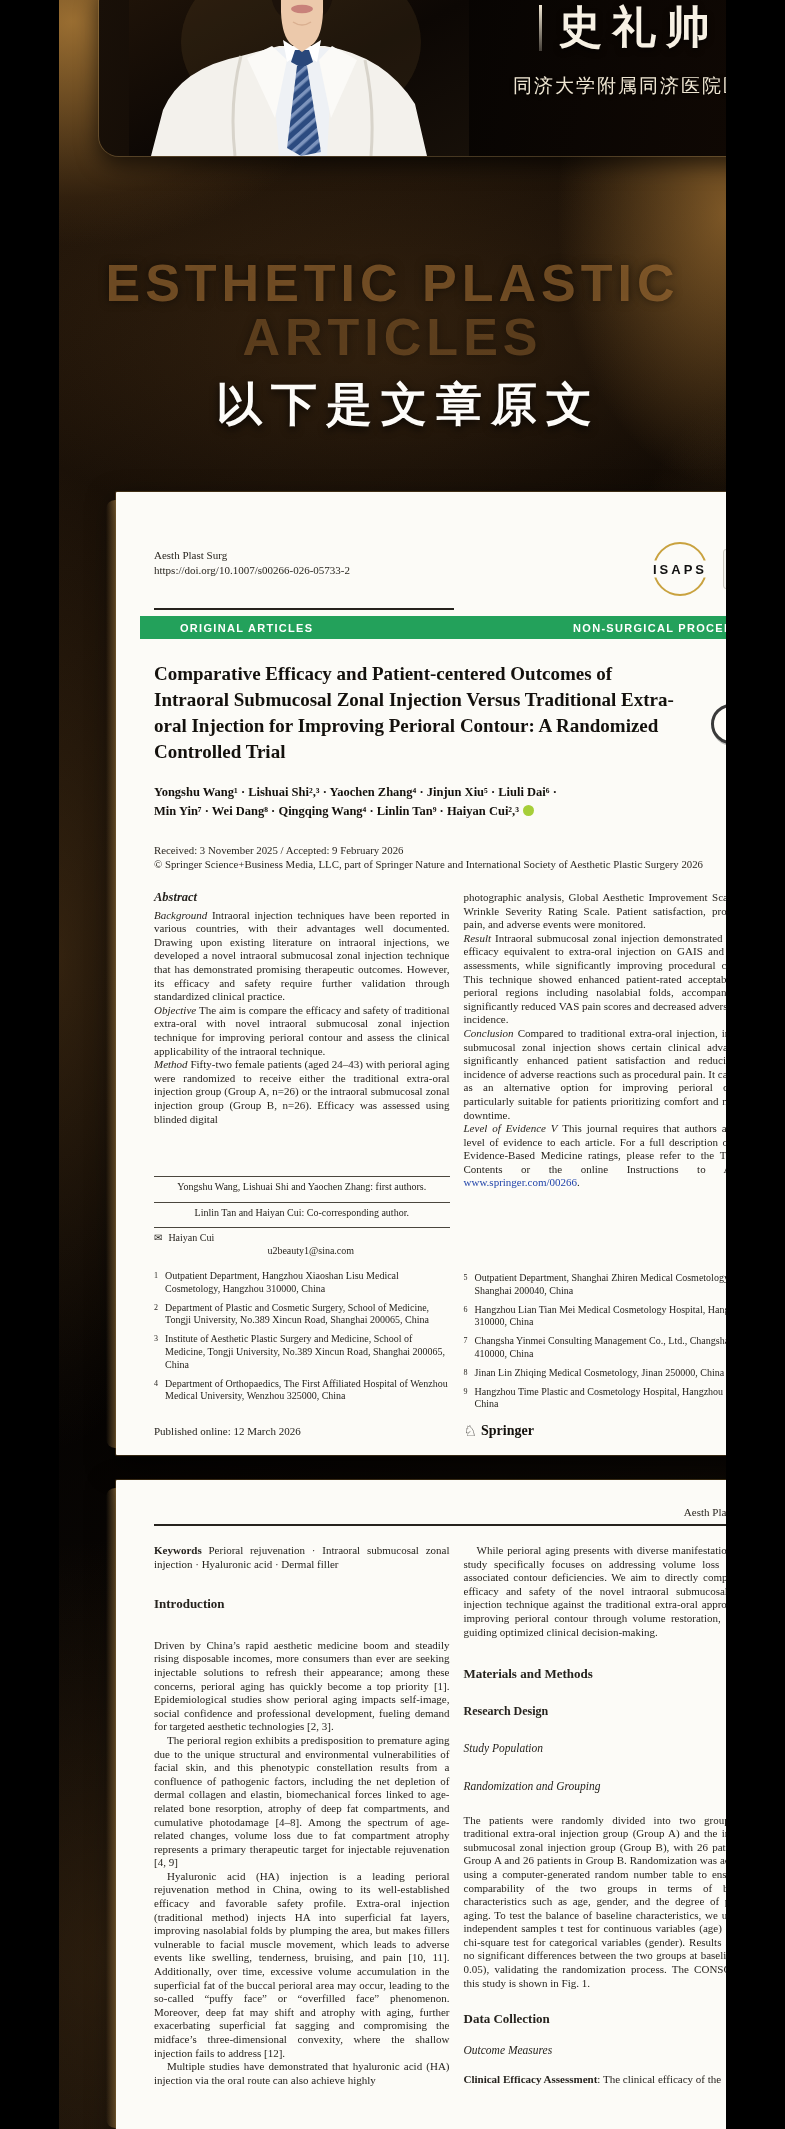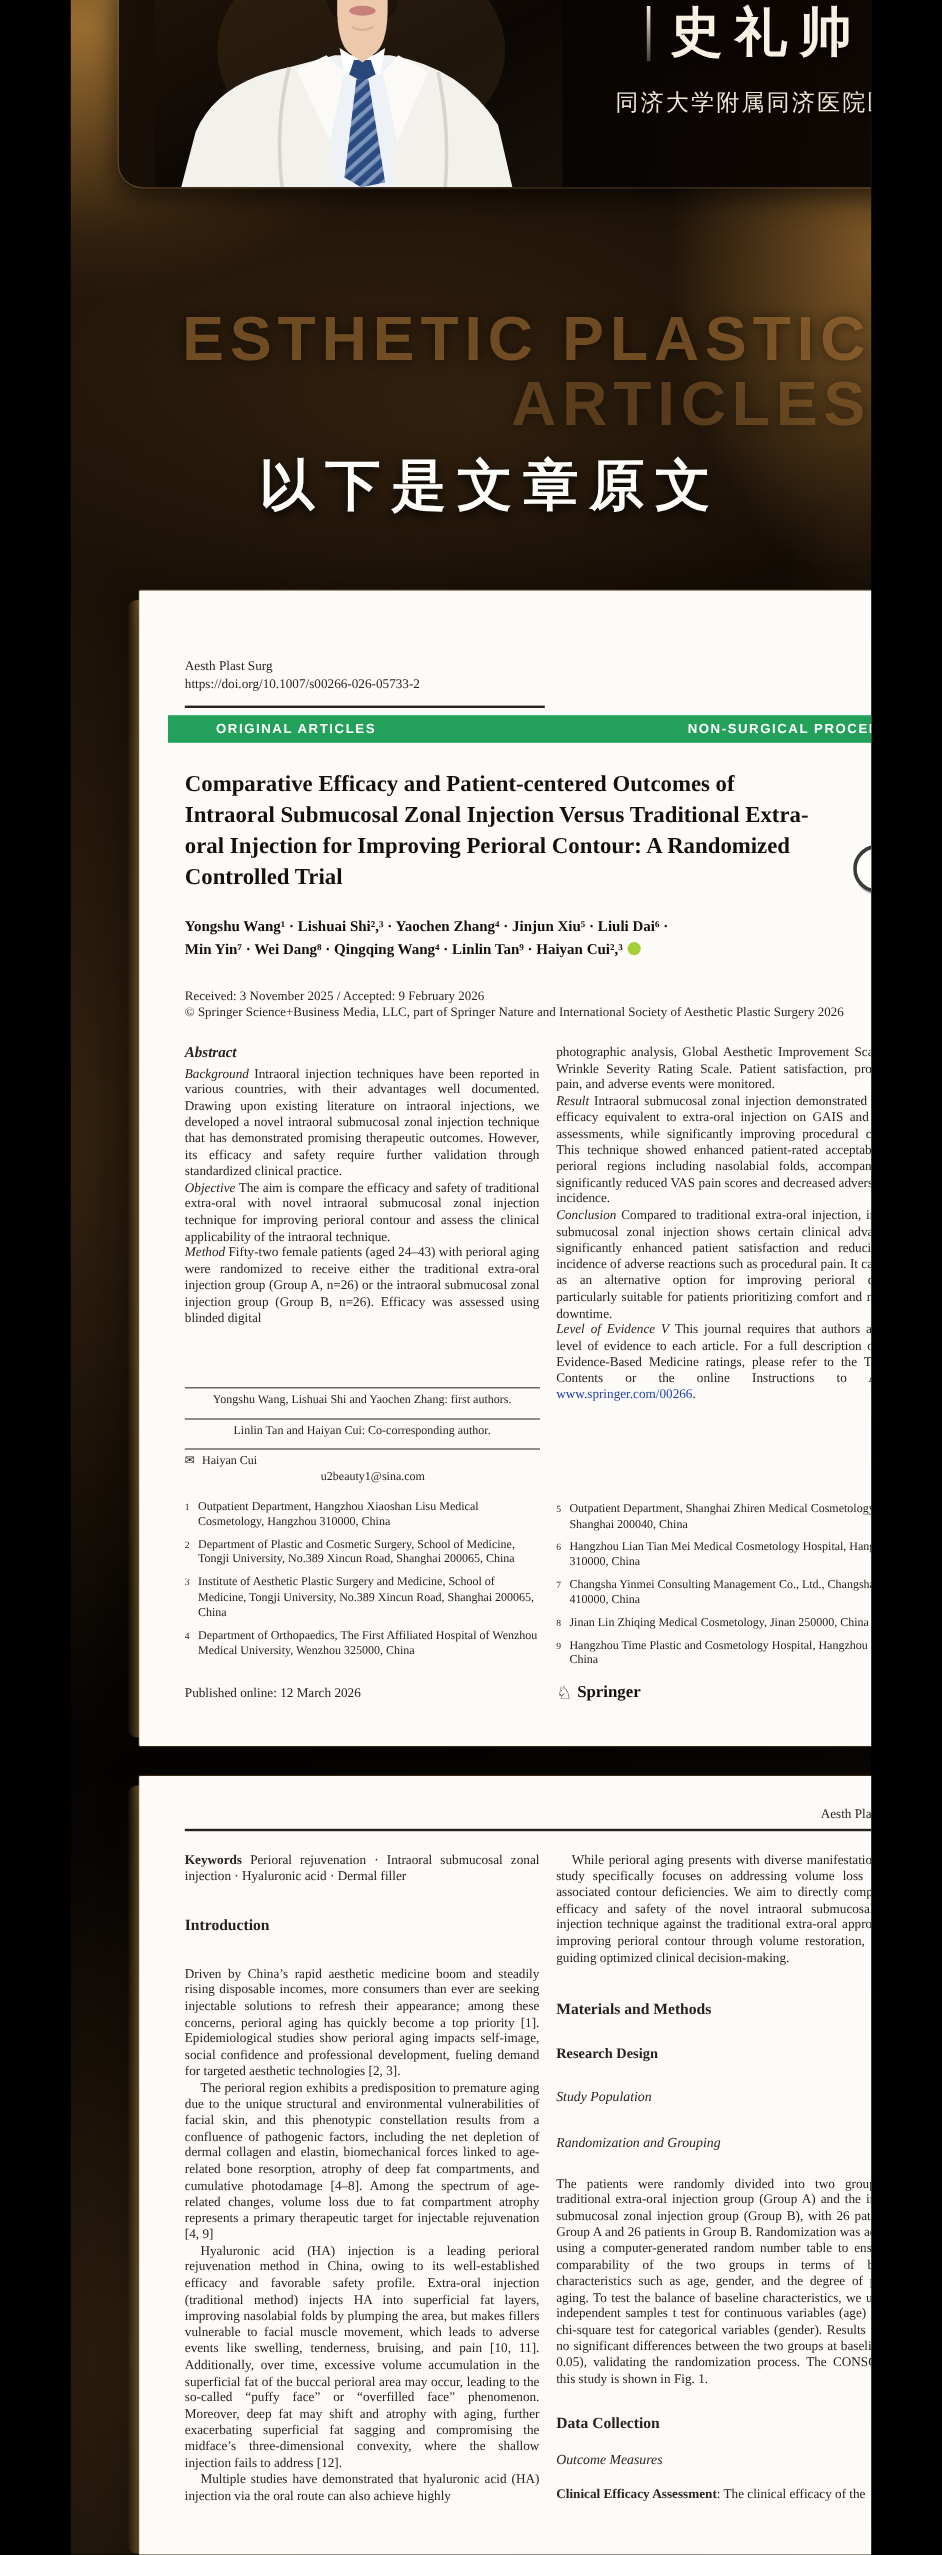--- a/index.html
+++ b/index.html
@@ -30,21 +30,21 @@
   .hero-photo { position:absolute; left:30px; top:0; }
   .name-block { position:absolute; left:388px; right:14px; top:16px; text-align:center; }
   .doc-name-row { display:flex; align-items:center; justify-content:center; gap:16px; }
   .brk { display:inline-block; width:3px; height:46px; background:linear-gradient(#f2e8d4, rgba(242,232,212,.25)); }
   .brk.r { background:linear-gradient(rgba(242,232,212,.25), #f2e8d4); }
   .doc-name { font-size:44px; font-weight:700; color:#f7f1e4; letter-spacing:10px; text-shadow:0 2px 6px rgba(0,0,0,.7); }
   .doc-title { margin-top:16px; font-size:19px; color:#efe6d2; letter-spacing:2px; text-shadow:0 1px 4px rgba(0,0,0,.7); }
 
   
   .watermark {
-    position:absolute; top:256px; left:0; width:100%; text-align:right;
+    position:absolute; top:256px; left:0; width:100%; text-align:center;
     font-family:"Liberation Sans", sans-serif; font-weight:700;
     font-size:52px; letter-spacing:5px; line-height:1.04;
     color:rgba(178,122,58,.55); text-shadow:0 0 10px rgba(0,0,0,.5);
   }
   .watermark .wm2 { opacity:.7; }
   .hero-caption {
     position:absolute; top:374px; left:0; width:100%; text-align:center;
     font-size:46px; font-weight:600; letter-spacing:9px; color:#fdfcf9;
     text-shadow:0 3px 8px rgba(0,0,0,.8);
     padding-left:32px;
@@ -200,20 +200,30 @@
   <div class="edge l2"></div>
   <div class="edge r2"></div>
 
   <div class="page page1">
 
     <div class="p1-head">
       <div class="jmeta">
         <div>Aesth Plast Surg</div>
         <a class="doi-link" href="#">https://doi.org/10.1007/s00266-026-05733-2</a>
       </div>
+      <div class="head-logos">
+        <div class="isaps">
+          <div class="isaps-ring"></div>
+          <div class="isaps-text">ISAPS</div>
+        </div>
+        <div class="chk">
+          <span class="chk-circle">⟳</span>
+          <span class="chk-label">Check for updates</span>
+        </div>
+      </div>
     </div>
 
     <div class="half-rule"></div>
 
     <div class="section-bar">
       <span>ORIGINAL ARTICLES</span>
       <span>NON-SURGICAL PROCEDURES</span>
     </div>
 
     <h1 class="p1-title">Comparative Efficacy and Patient-centered Outcomes of Intraoral Submucosal Zonal Injection Versus Traditional Extra-oral Injection for Improving Perioral Contour: A Randomized Controlled Trial</h1>

